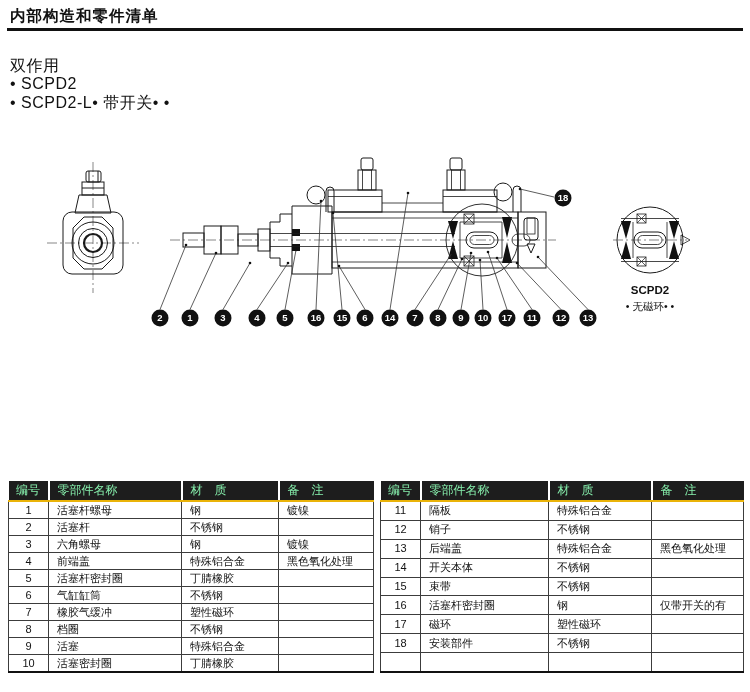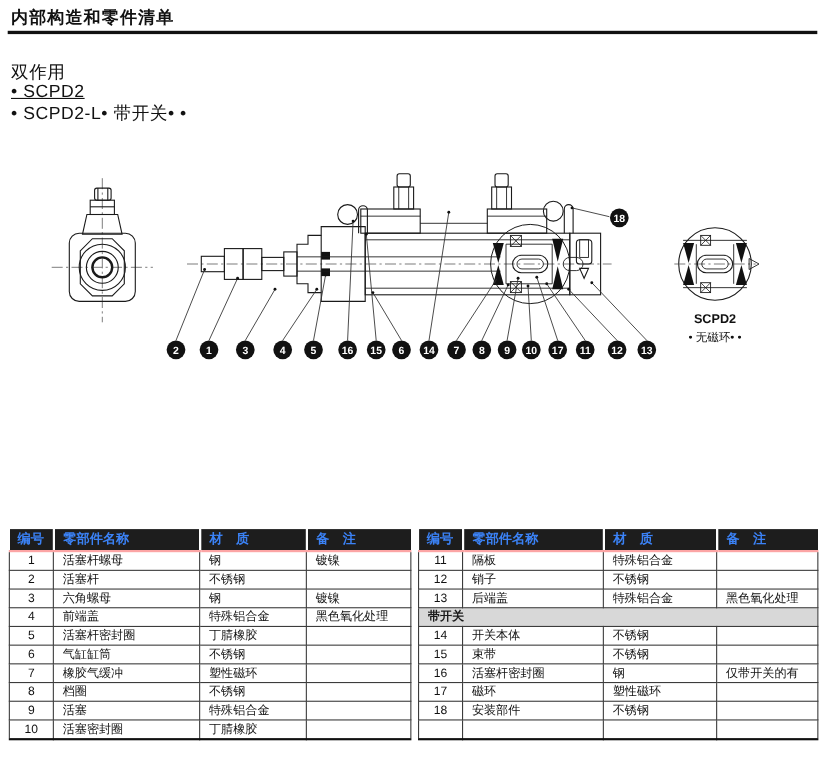--- a/index.html
+++ b/index.html
@@ -5,30 +5,30 @@
   html,body{margin:0;padding:0;background:#fff;}
   .page{
     position:relative;width:750px;height:692px;background:#ffffff;
     font-family:"Liberation Sans","DejaVu Sans",sans-serif;color:#111;overflow:hidden;padding-left:36px;
   }
   .abs{position:absolute;}
   .page-title{left:10px;top:6px;font-size:15.5px;font-weight:bold;letter-spacing:1px;}
   .title-rule{left:7px;top:28px;width:736px;height:2.5px;background:#111;}
   .intro-line{left:10px;font-size:16px;letter-spacing:0.5px;}
   .t-subtitle{top:56px;}
-  .t-b1{top:75px;text-decoration:underline;}
+  .t-b1{top:75px;}
   .t-b2{top:93px;}
   svg.diagram{left:0;top:0;width:750px;height:480px;}
   svg text{font-family:"Liberation Sans","DejaVu Sans",sans-serif;}
   .tables{left:8px;top:481px;width:734px;display:flex;gap:6px;}
   table.parts{border-collapse:collapse;table-layout:fixed;font-size:11px;
     border-bottom:2.5px solid #111;}
   table.parts th{
-    background:#1d1d1d;color:#3b82f6;font-size:12px;font-weight:bold;height:19px;
-    text-align:left;padding:0 0 0 8px;border-right:2px solid #fff;border-bottom:2px solid #fca5a5;
+    background:#1d1d1d;color:#86efac;font-size:12px;font-weight:normal;height:19px;
+    text-align:left;padding:0 0 0 8px;border-right:2px solid #fff;border-bottom:2px solid #eab308;
     white-space:nowrap;overflow:hidden;}
   table.parts th:first-child{text-align:center;padding:0;}
   table.parts th:last-child{border-right:none;margin-left:40px;}
   table.parts td{
     height:16px;border:1px solid #3c3c3c;padding:0 4px 0 8px;white-space:nowrap;overflow:hidden;
     line-height:1;}
   table.parts td.num{text-align:center;padding:0;}
   table.parts tr.section td{
     background:#d8d8d8;font-weight:bold;text-align:left;padding-left:8px;color:#1a1a1a;}
 </style>
@@ -342,23 +342,20 @@
             <td>销子</td>
             <td>不锈钢</td>
             <td></td>
           </tr>
           <tr>
             <td class="num">13</td>
             <td>后端盖</td>
             <td>特殊铝合金</td>
             <td>黑色氧化处理</td>
           </tr>
-          <tr class="section">
-            <td colspan="4">带开关</td>
-          </tr>
           <tr>
             <td class="num">14</td>
             <td>开关本体</td>
             <td>不锈钢</td>
             <td></td>
           </tr>
           <tr>
             <td class="num">15</td>
             <td>束带</td>
             <td>不锈钢</td>

